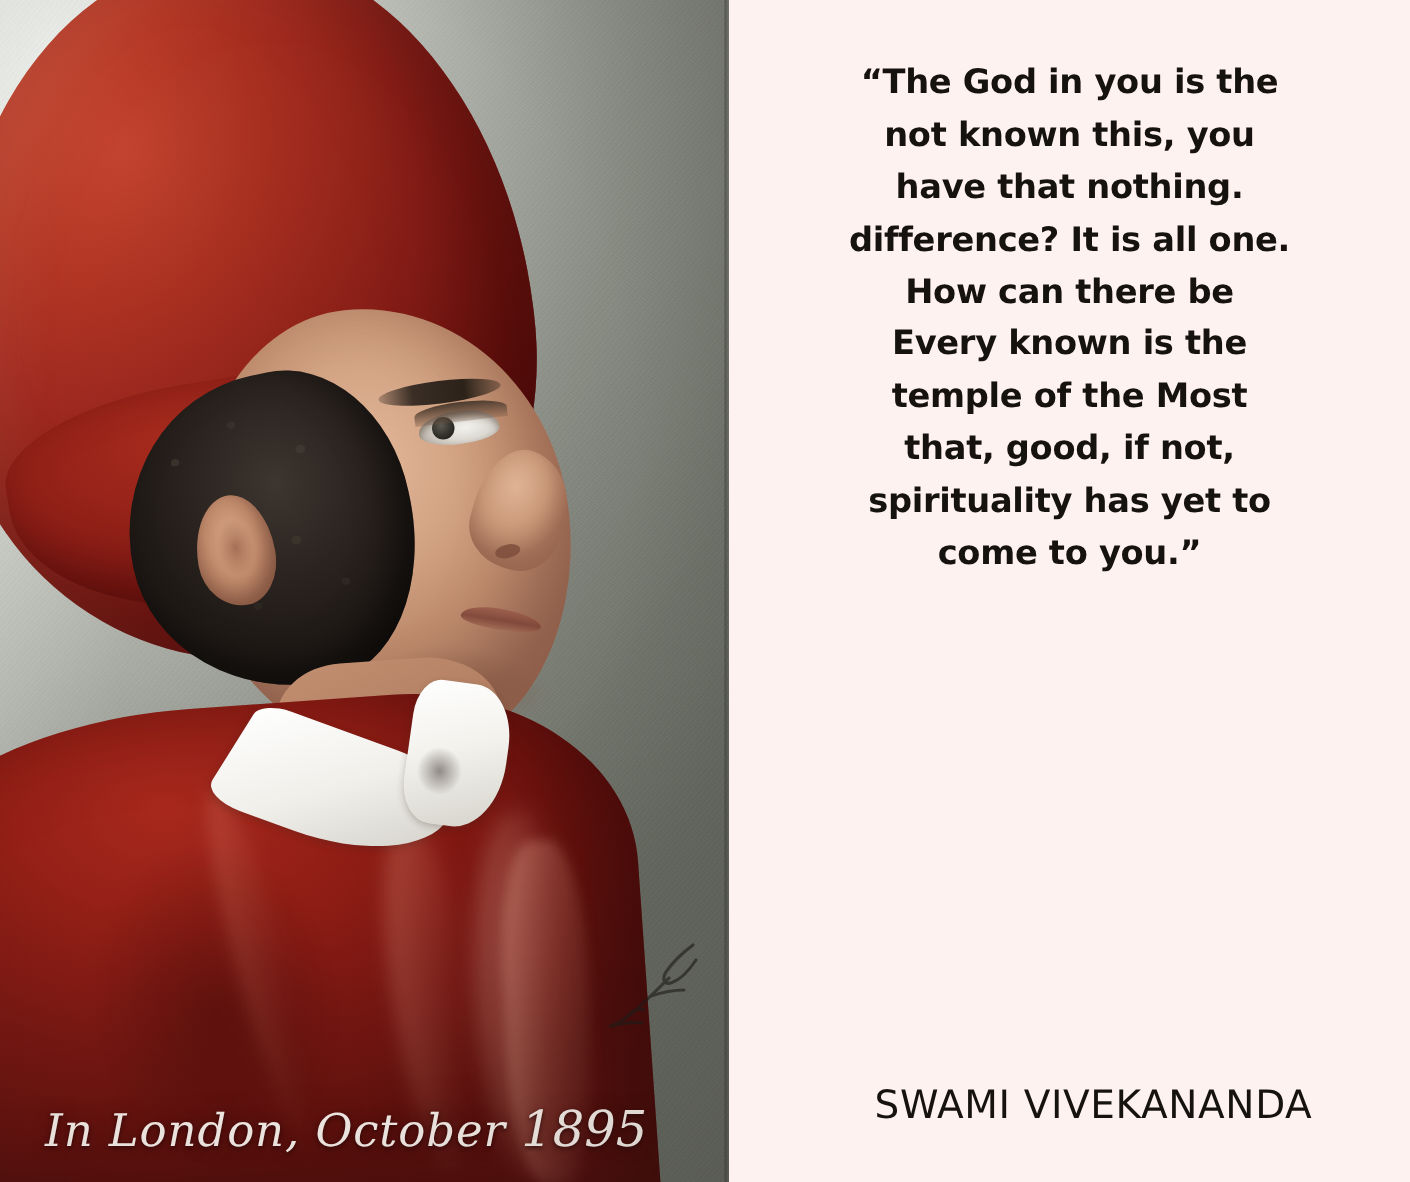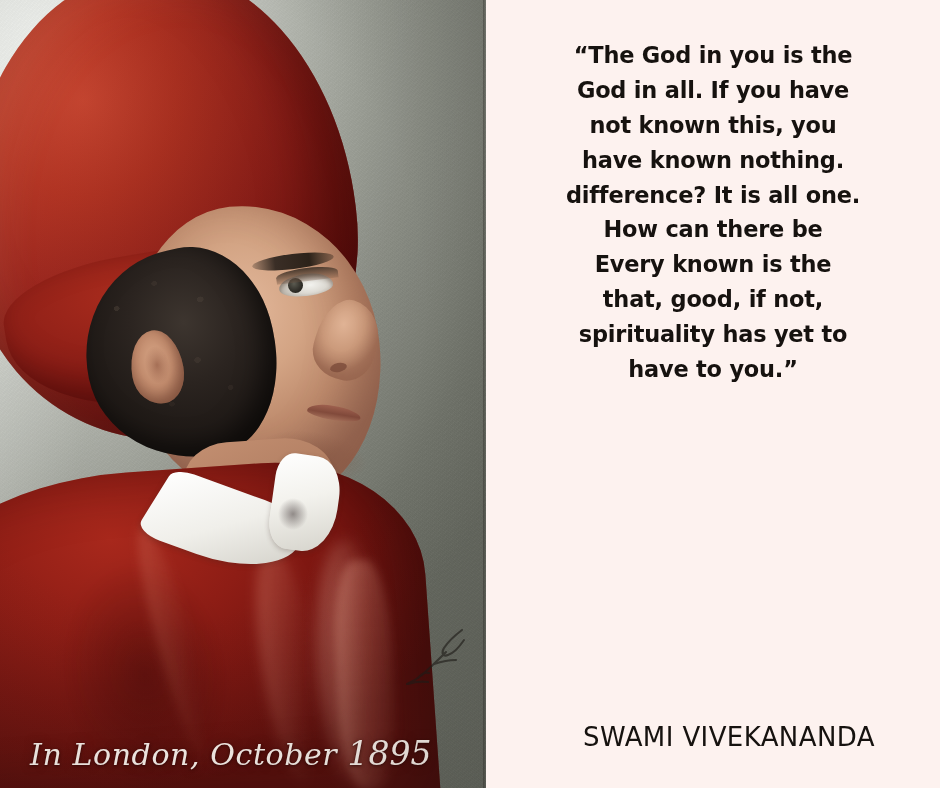--- a/index.html
+++ b/index.html
@@ -492,27 +492,27 @@
     </div>
 
     <div class="vignette"></div>
     <div class="pane-divider"></div>
   </div>
 
   <div class="quote-pane">
 
     <blockquote class="quote-text" id="quote-block" style="font-size: 22.44px; line-height: 34.87px;">
       <span class="ln">“The God in you is the</span>
-      <span class="ln">God in all. If you have</span>
       <span class="ln">not known this, you</span>
-      <span class="ln">have known nothing.</span>
+      <span class="ln">have that nothing.</span>
       <span class="ln">difference? It is all one.</span>
       <span class="ln">How can there be</span>
       <span class="ln">Every known is the</span>
+      <span class="ln">temple of the Most</span>
       <span class="ln">that, good, if not,</span>
       <span class="ln">spirituality has yet to</span>
-      <span class="ln">have to you.”</span>
+      <span class="ln">come to you.”</span>
     </blockquote>
 
     <div class="attribution">SWAMI VIVEKANANDA</div>
   </div>
 
 </div>
 
 </body></html>

